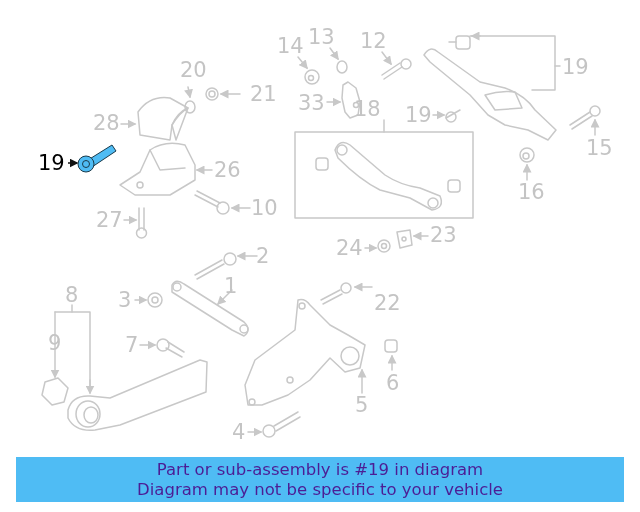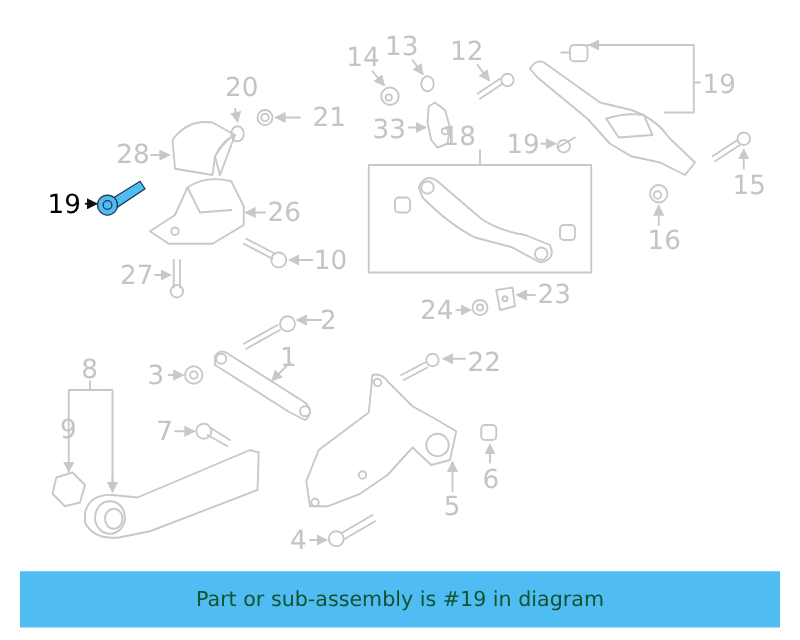--- a/index.html
+++ b/index.html
@@ -1,21 +1,21 @@
 <!DOCTYPE html>
 <html><head>
 <meta charset="utf-8">
 <style>
   html, body { margin: 0; padding: 0; background: #ffffff; }
   body { width: 640px; height: 512px; position: relative; overflow: hidden; font-family: "DejaVu Sans", sans-serif; }
   #diagram { position: absolute; left: 0; top: 0; width: 640px; height: 450px; }
   .callout { position: absolute; font-family: "DejaVu Sans", sans-serif; font-size: 21px; color: #c4c4c4; line-height: 1; white-space: nowrap; }
   .callout.active { color: #000000; }
   #banner { position: absolute; left: 16px; top: 457px; width: 608px; height: 45px; background: #4fbcf4; display: flex; flex-direction: column; align-items: center; justify-content: center; }
-  #banner span { font-family: "DejaVu Sans", sans-serif; font-size: 16.5px; color: #14532d; line-height: 20px; }
+  #banner span { font-family: "DejaVu Sans", sans-serif; font-size: 16.5px; color: #4c1d95; line-height: 20px; }
 </style>
 </head>
 <body>
 
 <div id="diagram">
   <svg width="640" height="450" viewBox="0 0 640 450">
     <defs>
       <marker id="ah" markerWidth="6" markerHeight="6" refX="5" refY="3" orient="auto">
         <path d="M0,0 L6,3 L0,6 z" fill="#c8c8c8"></path>
       </marker>
@@ -173,24 +173,25 @@
   <span class="callout" style="left:360px;top:31px">12</span>
   <span class="callout" style="left:308px;top:27px">13</span>
   <span class="callout" style="left:277px;top:36px">14</span>
   <span class="callout" style="left:586px;top:138px">15</span>
   <span class="callout" style="left:518px;top:182px">16</span>
   <span class="callout" style="left:405px;top:105px">19</span>
   <span class="callout" style="left:354px;top:99px">18</span>
   <span class="callout active" style="left:38px;top:153px">19</span>
   <span class="callout" style="left:180px;top:60px">20</span>
   <span class="callout" style="left:250px;top:84px">21</span>
-  <span class="callout" style="left:374px;top:280px">22</span>
+  <span class="callout" style="left:374px;top:293px">22</span>
   <span class="callout" style="left:430px;top:225px">23</span>
   <span class="callout" style="left:336px;top:238px">24</span>
   <span class="callout" style="left:298px;top:93px">33</span>
   <span class="callout" style="left:214px;top:160px">26</span>
   <span class="callout" style="left:96px;top:210px">27</span>
   <span class="callout" style="left:93px;top:113px">28</span>
 </div>
 
 <div id="banner">
   <span>Part or sub-assembly is #19 in diagram</span>
+  <span>Diagram may not be specific to your vehicle</span>
 </div>
 
 </body></html>

